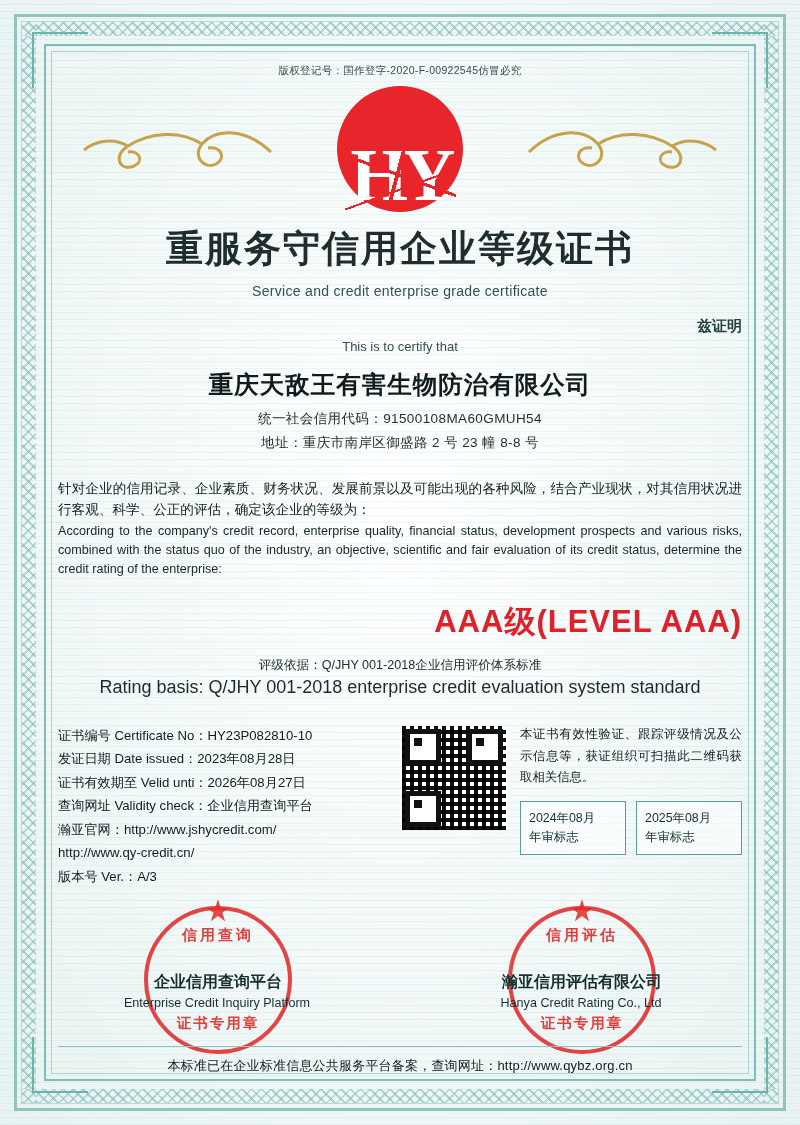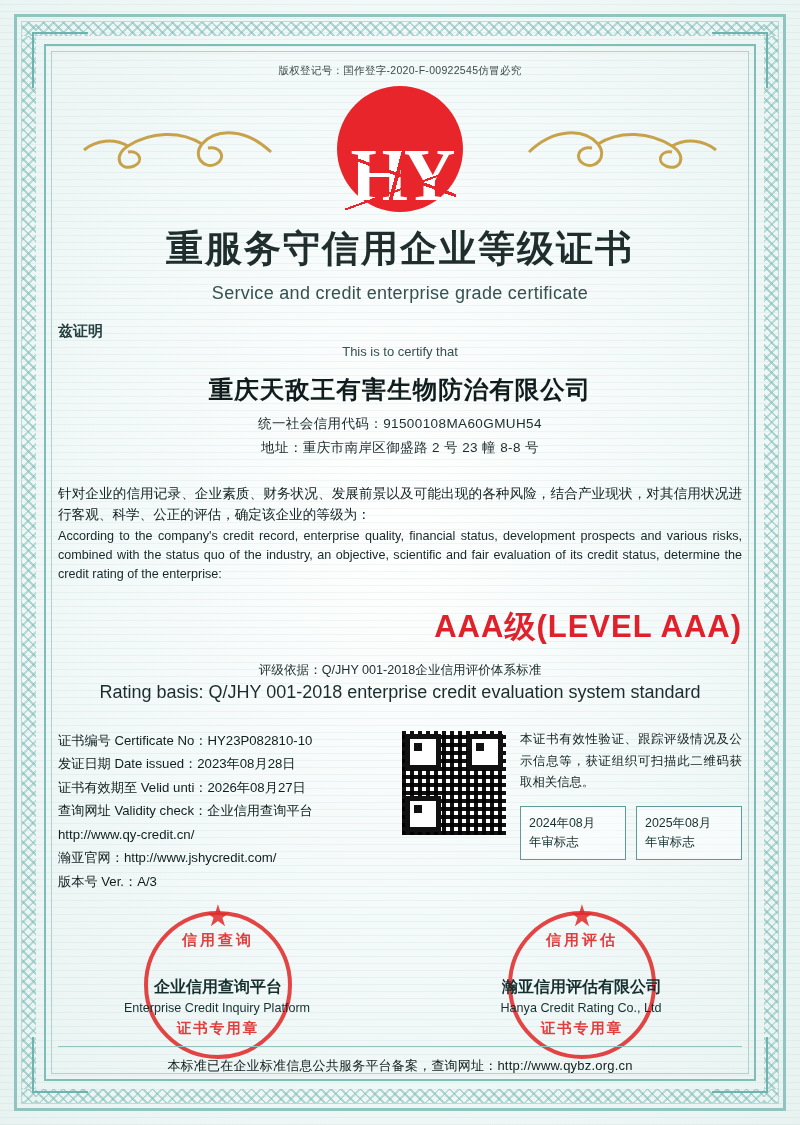--- a/index.html
+++ b/index.html
@@ -136,27 +136,27 @@
     text-align: center;
     font-family: "Liberation Serif", serif;
     font-weight: bold;
     font-size: 37px;
     color: #1f2d2d;
     letter-spacing: 2px;
     margin-top: -8px;
   }
   .title-en {
     text-align: center;
-    font-size: 18px;
+    font-size: 14px;
     color: #35504f;
     margin-top: 9px;
     letter-spacing: .3px;
   }
   .certify-cn {
-    text-align: left;
+    text-align: right;
     font-size: 15px;
     color: #24403f;
     margin-top: 18px;
     font-weight: bold;
   }
   .certify-en {
     text-align: center;
     font-size: 13px;
     color: #35504f;
     margin-top: 3px;
@@ -437,24 +437,24 @@
         <div class="row">
           <span>发证日期 Date issued：</span><span>2023年08月28日</span>
         </div>
         <div class="row">
           <span>证书有效期至 Velid unti：</span><span>2026年08月27日</span>
         </div>
         <div class="row">
           <span>查询网址 Validity check：</span><span>企业信用查询平台</span>
         </div>
         <div class="row">
+          <span>瀚亚官网：</span><span>http://www.jshycredit.com/</span>
+        </div>
+        <div class="row">
           <span>http://www.qy-credit.cn/</span>
-        </div>
-        <div class="row">
-          <span>瀚亚官网：</span><span>http://www.jshycredit.com/</span>
         </div>
         <div class="row">
           <span>版本号 Ver.：</span><span>A/3</span>
         </div>
       </div>
 
       <div class="qr">
         <span class="finder f-tl">
             <i></i>
           </span>

